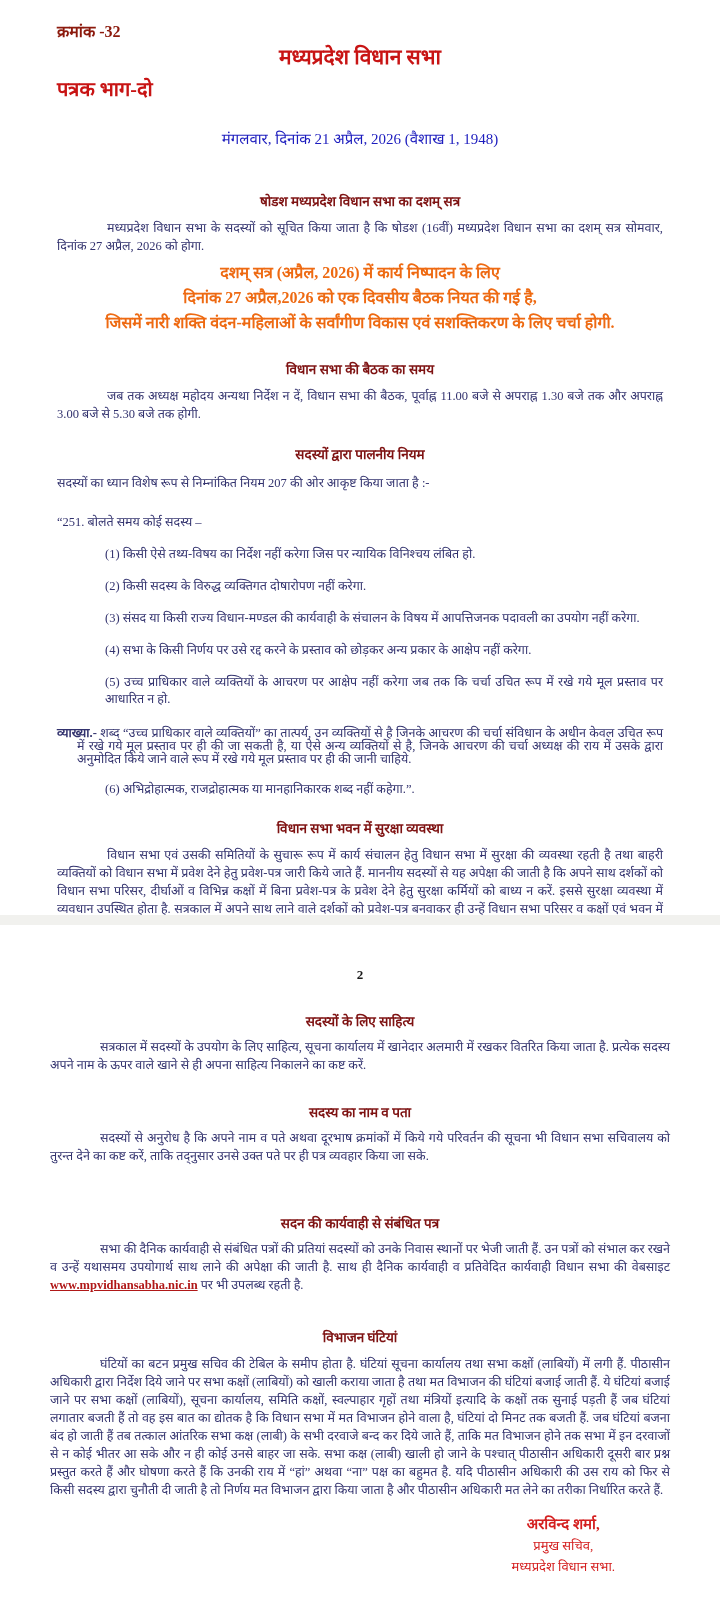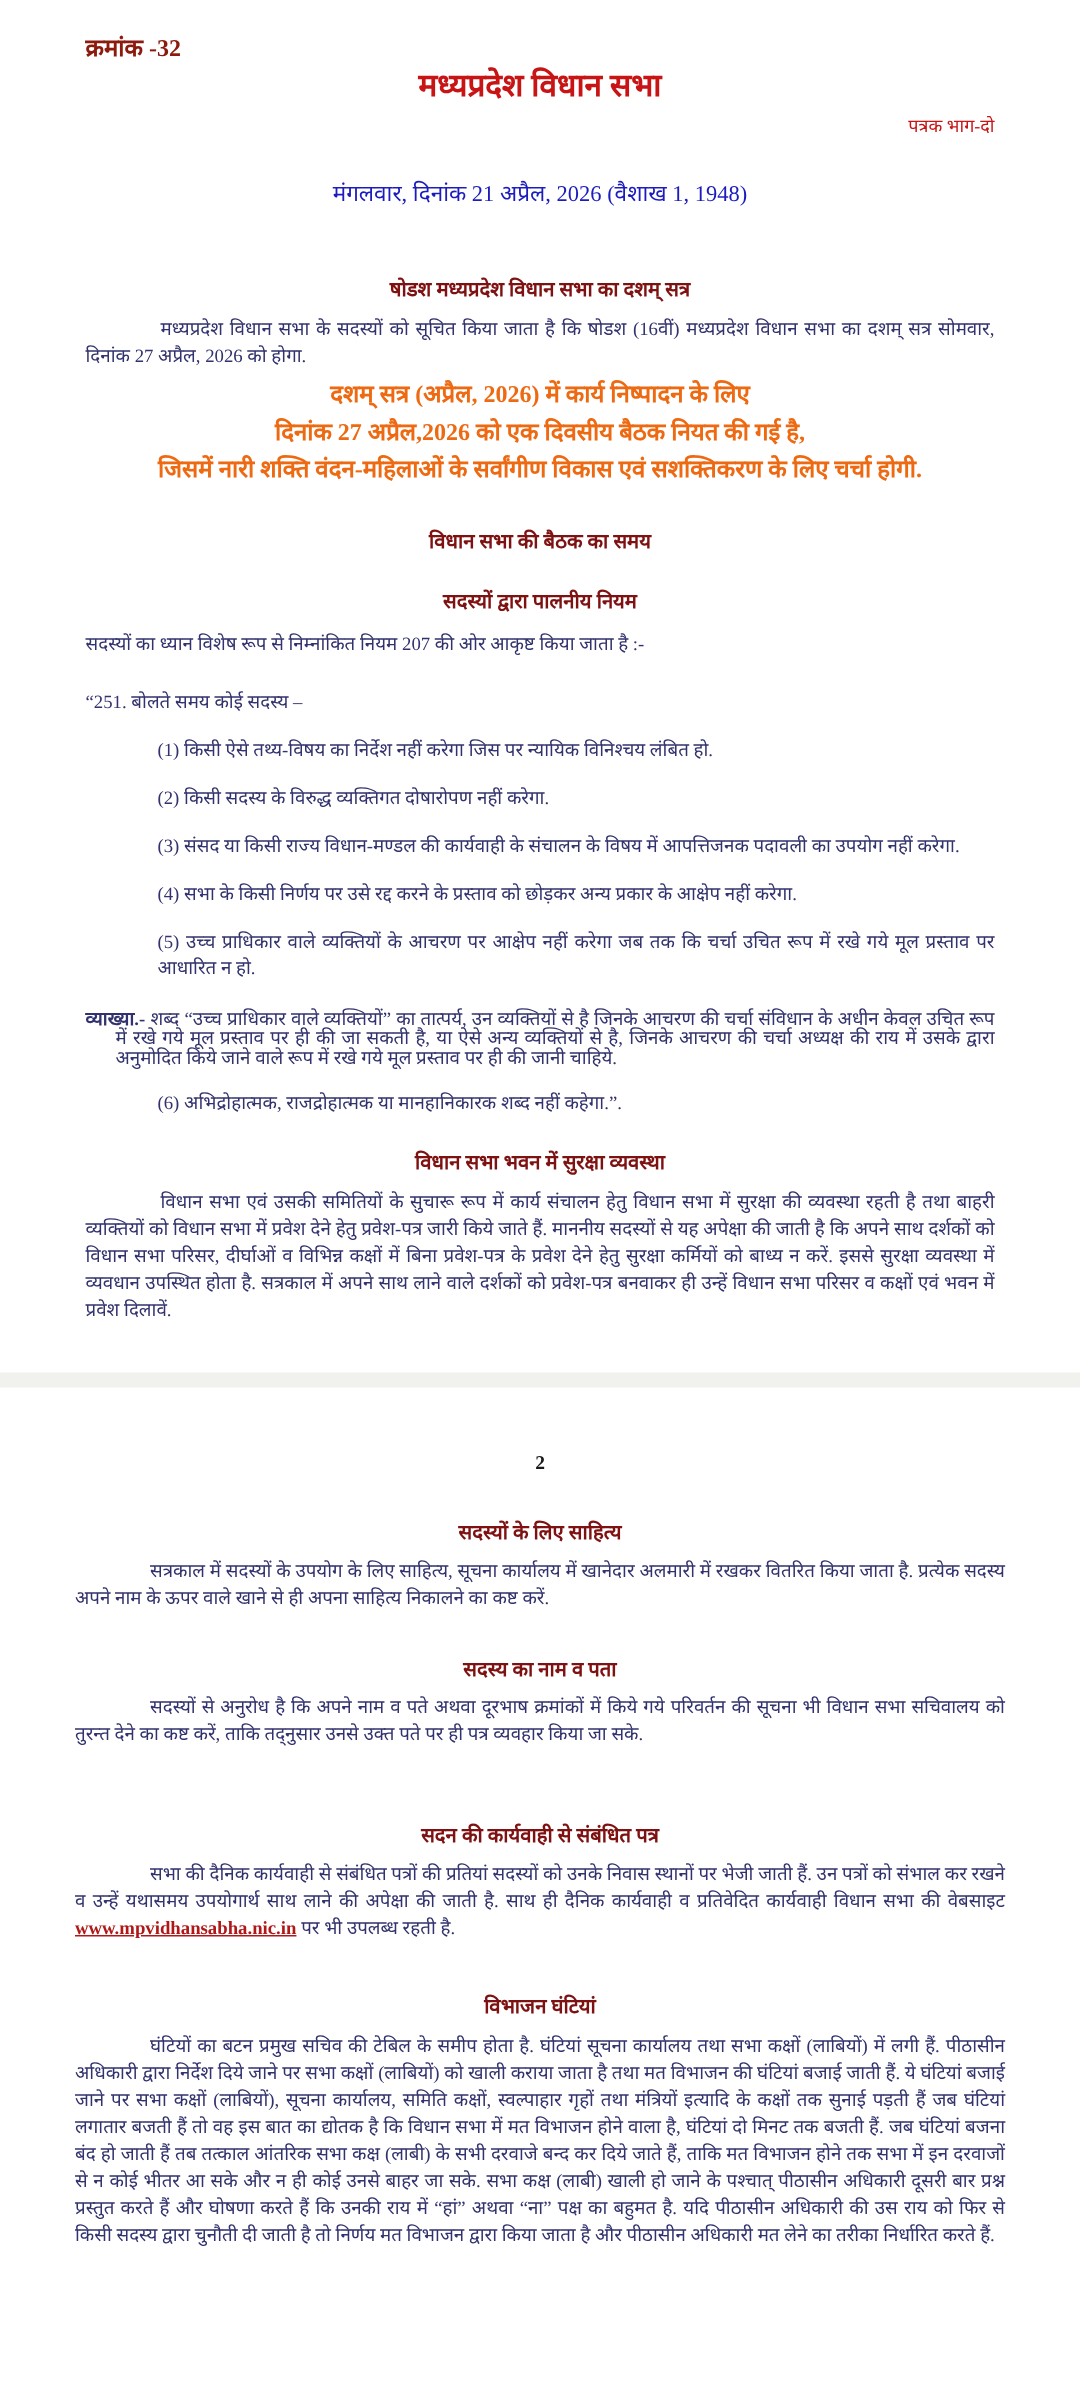--- a/index.html
+++ b/index.html
@@ -8,21 +8,21 @@
   }
   *{margin:0;padding:0;box-sizing:border-box;}
   html,body{width:720px;background:#ffffff;}
   body{font-family:"Liberation Serif","DejaVu Serif",serif;color:var(--navy);}
   .sheet{position:relative;width:720px;height:1600px;overflow:hidden;background:#ffffff;}
   .page1{height:915px;overflow:hidden;padding:20px 57px 0 57px;}
   .divider{height:10px;background:#f1f1ee;}
   .page2{height:675px;overflow:hidden;padding:0 50px 0 50px;}
   .serial{text-align:left;font-size:16px;font-weight:bold;color:var(--maroon);}
   .title{margin-top:0px;text-align:center;font-size:21px;font-weight:bold;color:var(--red);}
-  .subtitle{margin-top:5px;text-align:right;font-size:12px;font-weight:normal;color:var(--red);}
+  .subtitle{margin-top:5px;text-align:left;font-size:20px;font-weight:bold;color:var(--red);}
   .dateline{margin-top:26px;text-align:center;font-size:15px;color:var(--blue);}
   .dateline .b{font-weight:normal;margin-top:20px;}
   h3.sec{ text-align:center;font-size:13.5px;font-weight:bold;color:var(--heading);}
   .h-session{margin-top:44px;}
   p.body{font-size:12.5px;line-height:18px;text-align:justify;color:var(--navy);}
   .indent{text-indent:50px;}
   .p-session{margin-top:9px;}
   .announce{margin-top:5px;text-align:center;font-size:16px;font-weight:bold;line-height:25px;color:var(--orange);}
   .h-meeting{margin-top:25px;}
   .p-meeting{margin-top:9px;}
@@ -63,20 +63,21 @@
     <h3 class="sec h-session">षोडश मध्यप्रदेश विधान सभा का दशम् सत्र</h3>
     <p class="body indent p-session">मध्यप्रदेश विधान सभा के सदस्यों को सूचित किया जाता है कि षोडश (16वीं) मध्यप्रदेश विधान सभा का दशम् सत्र सोमवार, दिनांक  27 अप्रैल, 2026 को होगा.</p>
 
     <div class="announce">
       <div>दशम् सत्र (अप्रैल, 2026) में कार्य निष्पादन के लिए</div>
       <div>दिनांक 27 अप्रैल,2026 को एक दिवसीय बैठक नियत की गई है,</div>
       <div>जिसमें नारी शक्ति वंदन-महिलाओं के सर्वांगीण विकास एवं सशक्तिकरण के लिए चर्चा होगी.</div>
     </div>
 
     <h3 class="sec h-meeting">विधान सभा की बैठक का समय</h3>
+    <p class="body indent p-meeting">जब तक अध्यक्ष महोदय अन्यथा निर्देश न दें, विधान सभा की बैठक, पूर्वाह्न 11.00 बजे से अपराह्न 1.30 बजे तक और अपराह्न 3.00 बजे से 5.30 बजे तक होगी.</p>
 
     <h3 class="sec h-rules">सदस्यों द्वारा पालनीय नियम</h3>
     <p class="body p-rulesintro">सदस्यों का ध्यान विशेष रूप से निम्नांकित नियम 207 की ओर आकृष्ट किया जाता है :-</p>
     <p class="body p-rulestart">“251. बोलते समय कोई सदस्य –</p>
 
     <div class="rule-item">(1) किसी ऐसे तथ्य-विषय का निर्देश नहीं करेगा जिस पर न्यायिक विनिश्चय लंबित हो.</div>
     <div class="rule-item">(2) किसी सदस्य के विरुद्ध व्यक्तिगत दोषारोपण नहीं करेगा.</div>
     <div class="rule-item">(3) संसद या किसी राज्य विधान-मण्डल की कार्यवाही के संचालन के विषय में आपत्तिजनक पदावली का उपयोग नहीं करेगा.</div>
     <div class="rule-item">(4) सभा के किसी निर्णय पर उसे रद्द करने के प्रस्ताव को छोड़कर अन्य प्रकार के आक्षेप नहीं करेगा.</div>
     <div class="rule-item">(5) उच्च प्राधिकार वाले व्यक्तियों के आचरण पर आक्षेप नहीं करेगा जब तक कि चर्चा उचित रूप में रखे गये मूल प्रस्ताव पर आधारित न हो.</div>
@@ -100,15 +101,20 @@
 
     <h3 class="sec h-name">सदस्य का नाम व पता</h3>
     <p class="body indent p-name">सदस्यों से अनुरोध है कि अपने नाम व पते अथवा दूरभाष क्रमांकों में किये गये परिवर्तन की सूचना भी विधान सभा सचिवालय को तुरन्त देने का कष्ट करें, ताकि तद्नुसार उनसे उक्त पते पर ही पत्र व्यवहार किया जा सके.</p>
 
     <h3 class="sec h-proc">सदन की कार्यवाही से संबंधित पत्र</h3>
     <p class="body indent p-proc"><span>सभा की दैनिक कार्यवाही से संबंधित पत्रों की प्रतियां सदस्यों को उनके निवास स्थानों पर भेजी जाती हैं. उन पत्रों को संभाल कर रखने व उन्हें यथासमय उपयोगार्थ साथ लाने की अपेक्षा की जाती है. साथ ही दैनिक कार्यवाही व प्रतिवेदित कार्यवाही विधान सभा की वेबसाइट </span><a href="#" class="weblink">www.mpvidhansabha.nic.in</a><span> पर भी उपलब्ध रहती है.</span></p>
 
     <h3 class="sec h-bells">विभाजन घंटियां</h3>
     <p class="body indent p-bells">घंटियों का बटन प्रमुख सचिव की टेबिल के समीप होता है. घंटियां सूचना कार्यालय तथा सभा कक्षों (लाबियों) में लगी हैं. पीठासीन अधिकारी द्वारा निर्देश दिये जाने पर सभा कक्षों (लाबियों) को खाली कराया जाता है तथा मत विभाजन की घंटियां बजाई जाती हैं. ये घंटियां बजाई जाने पर सभा कक्षों (लाबियों), सूचना कार्यालय, समिति कक्षों, स्वल्पाहार गृहों तथा मंत्रियों इत्यादि के कक्षों तक सुनाई पड़ती हैं जब घंटियां लगातार बजती हैं तो वह इस बात का द्योतक है कि विधान सभा में मत विभाजन होने वाला है, घंटियां दो मिनट तक बजती हैं. जब घंटियां बजना बंद हो जाती हैं तब तत्काल आंतरिक सभा कक्ष (लाबी) के सभी दरवाजे बन्द कर दिये जाते हैं, ताकि मत विभाजन होने तक सभा में इन दरवाजों से न कोई  भीतर आ सके और न ही कोई उनसे बाहर जा सके. सभा कक्ष (लाबी) खाली हो जाने के पश्चात् पीठासीन अधिकारी दूसरी बार प्रश्न प्रस्तुत करते हैं और घोषणा करते हैं कि  उनकी राय में “हां” अथवा “ना” पक्ष का बहुमत है. यदि पीठासीन अधिकारी की उस राय को फिर से किसी सदस्य द्वारा चुनौती दी जाती है तो निर्णय मत विभाजन द्वारा किया जाता है और पीठासीन अधिकारी मत लेने का तरीका निर्धारित करते हैं.</p>
 
+    <div class="sig">
+      <div class="name">अरविन्द शर्मा,</div>
+      <div class="role">प्रमुख सचिव,</div>
+      <div class="org">मध्यप्रदेश विधान सभा.</div>
+    </div>
   </div>
 
 </div>
 
 </body></html>

